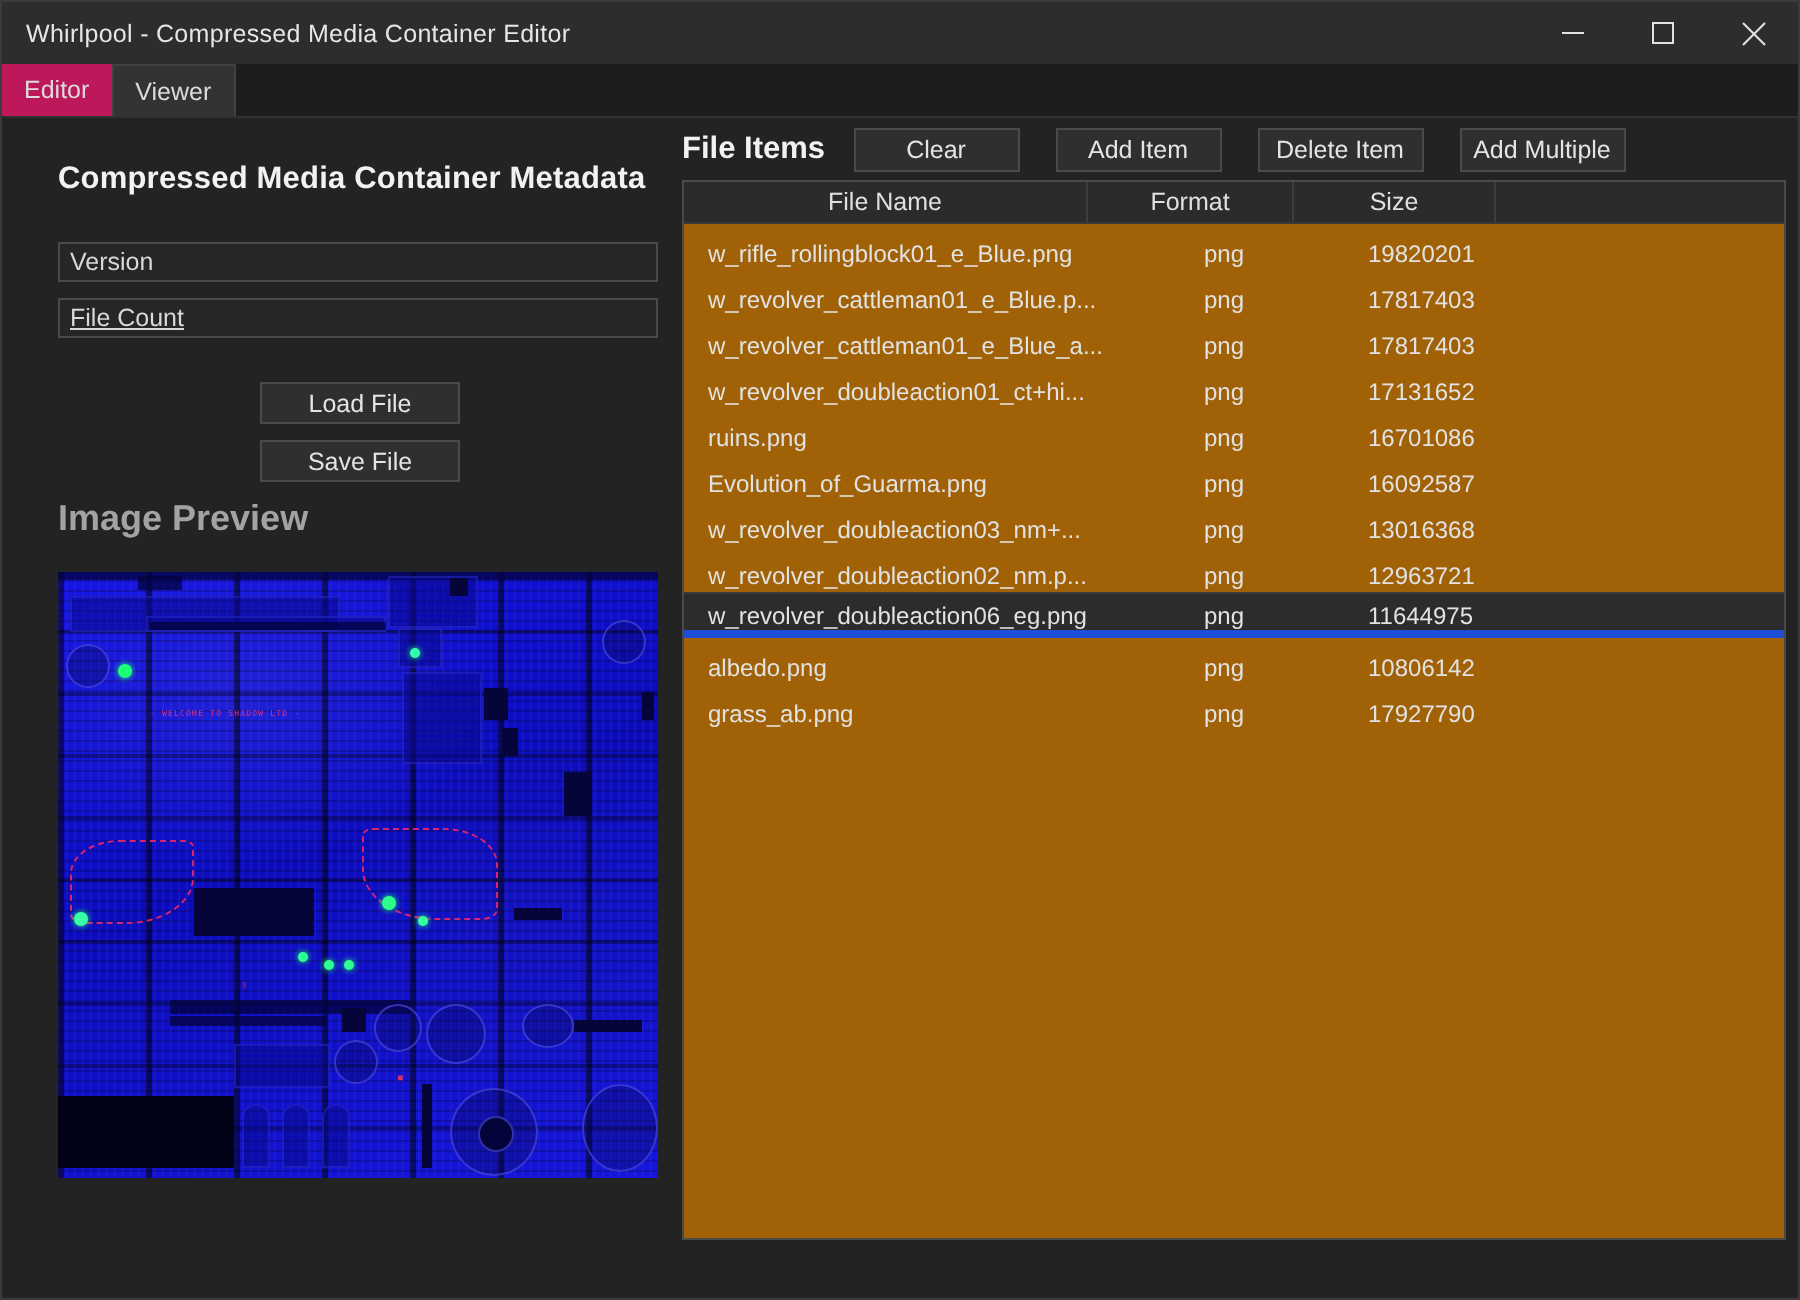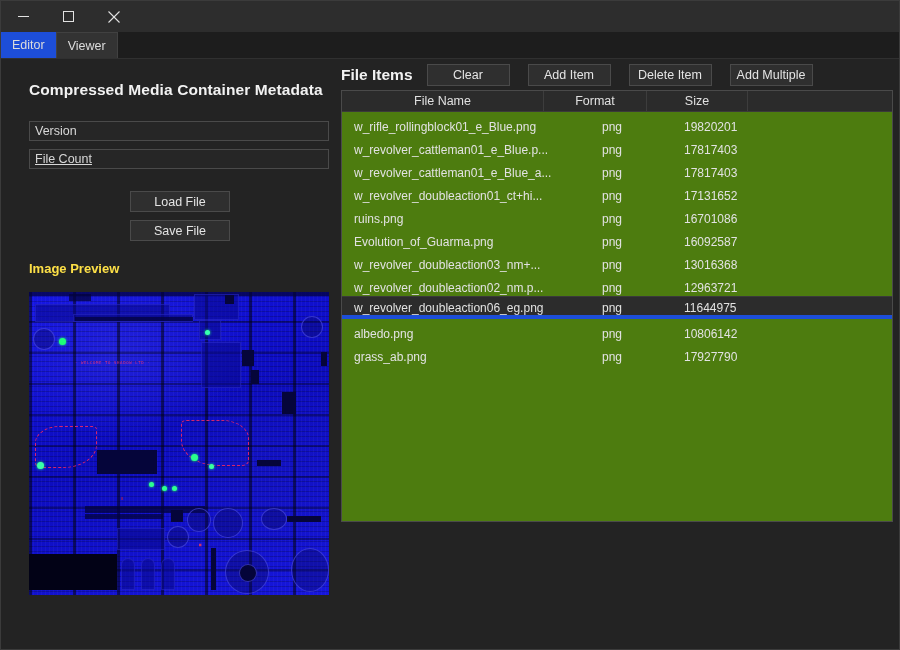--- a/index.html
+++ b/index.html
@@ -59,21 +59,21 @@
     display: flex;
     align-items: stretch;
     border-bottom: 1px solid #303030;
   }
   .tab {
     display: flex;
     align-items: center;
     padding: 0 11px;
     font-size: 12.5px;
     color: #dcdcdc;
-    background: #1d4ed8;
+    background: #be185d;
     white-space: nowrap;
   }
   .tab.inactive {
     background: #333333;
     border-left: 1px solid #414141;
     border-right: 1px solid #414141;
     border-top: 1px solid #414141;
   }
 
   
@@ -122,24 +122,24 @@
     height: 21px;
     display: flex;
     align-items: center;
     justify-content: center;
     white-space: nowrap;
   }
   #btn-load { width: 100px; margin: 22px 0 0 101px; }
   #btn-save { width: 100px; margin: 8px 0 0 101px; }
 
   .preview-heading {
-    margin-top: 20px;
-    font-size: 13px;
+    margin-top: 8px;
+    font-size: 18px;
     font-weight: bold;
-    color: #fde047;
+    color: #a3a3a3;
   }
 
   
   .preview-frame {
     margin-top: 16px;
     width: 300px;
     height: 303px;
     background: #0a0a2e;
     position: relative;
     overflow: hidden;
@@ -215,22 +215,22 @@
     align-items: center;
     justify-content: center;
     margin-right: 18px;
     white-space: nowrap;
   }
   .tool-btn:last-child { margin-right: 16px; }
 
   .list-panel {
     margin: 4px 0 0 4px;
     width: 552px;
-    height: 432px;
-    background: #4d7c0f;
+    height: 530px;
+    background: #a16207;
     border: 1px solid #4a4a4a;
     display: flex;
     flex-direction: column;
     overflow: hidden;
   }
   .list-header {
     display: flex;
     height: 21px;
     min-height: 21px;
     background: #2b2b2b;
@@ -277,20 +277,21 @@
   }
   .cell-format { width: 39px; white-space: nowrap; }
   .cell-size   { white-space: nowrap; }
 </style>
 </head>
 <body>
 
 <div id="app">
 
   <div class="titlebar">
+    <div class="titlebar-title">Whirlpool - Compressed Media Container Editor</div>
     <div class="win-controls">
       <div class="win-btn">
         <svg width="11" height="11" viewBox="0 0 11 11">
             <line x1="0" y1="5.5" x2="11" y2="5.5" stroke="currentColor" stroke-width="1"></line>
           </svg>
       </div>
       <div class="win-btn">
         <svg width="11" height="11" viewBox="0 0 11 11">
             <rect x="0.5" y="0.5" width="10" height="10" fill="none" stroke="currentColor" stroke-width="1"></rect>
           </svg>

